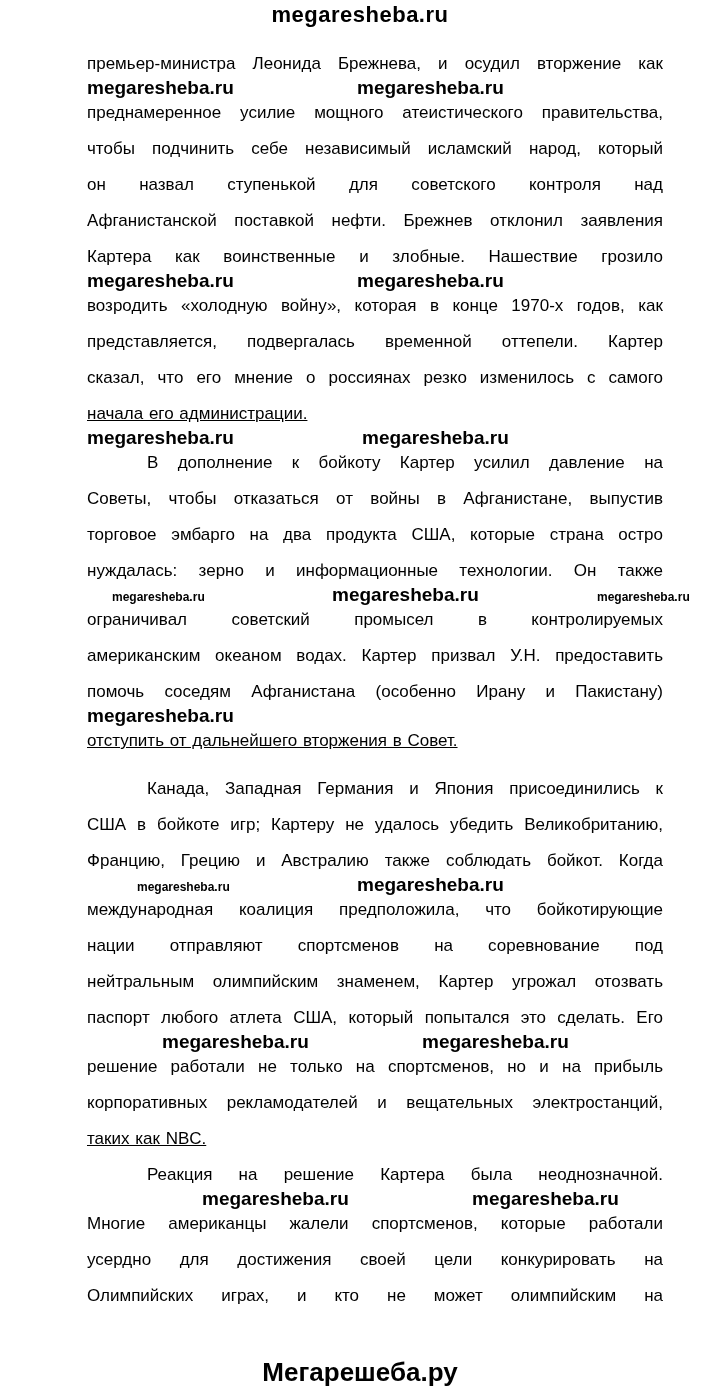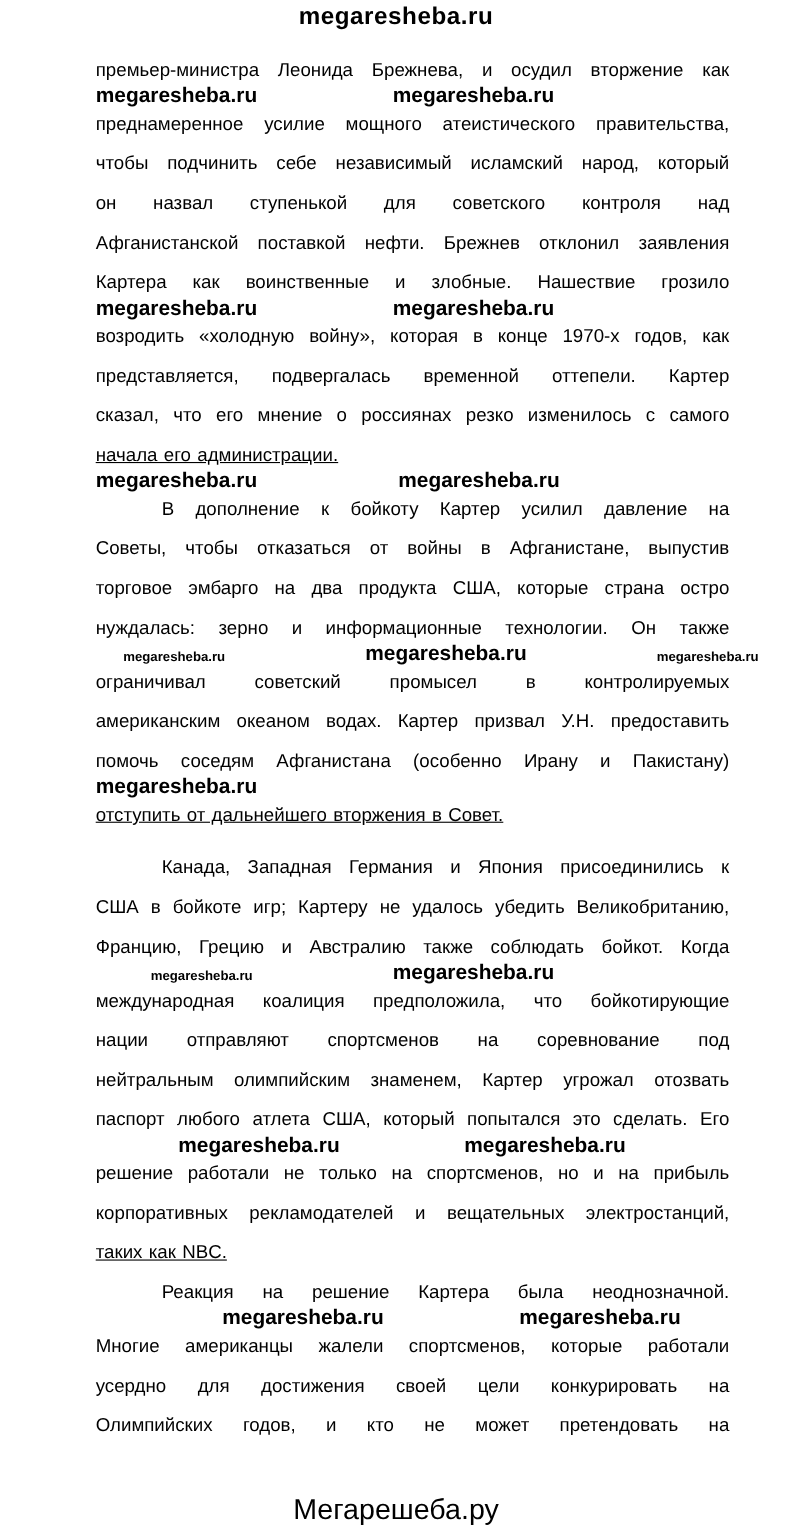--- a/index.html
+++ b/index.html
@@ -46,21 +46,21 @@
     line-height: 20px;
   }
   .wm.large { font-size: 19px; }
   .wm.small { font-size: 12px; top: -2px; }
   .page-footer {
     position: absolute;
     left: 0;
     right: 0;
     bottom: 6px;
     text-align: center;
-    font-weight: normal;
+    font-weight: bold;
     font-size: 26px;
   }
 </style>
 </head>
 <body>
 
 <div class="page-header">megaresheba.ru</div>
 
 <div class="content">
     <div class="line">премьер-министра Леонида Брежнева, и осудил вторжение как</div>
@@ -119,16 +119,16 @@
     <div class="line">решение работали не только на спортсменов, но и на прибыль</div>
     <div class="line">корпоративных рекламодателей и вещательных электростанций,</div>
     <div class="line last">таких как NBC.</div>
     <div class="line indent">Реакция на решение Картера была неоднозначной.</div>
     <div class="wm-row">
       <span class="wm large" style="left: 115px;">megaresheba.ru</span>
       <span class="wm large" style="left: 385px;">megaresheba.ru</span>
     </div>
     <div class="line">Многие американцы жалели спортсменов, которые работали</div>
     <div class="line">усердно для достижения своей цели конкурировать на</div>
-    <div class="line">Олимпийских годов, и кто не может претендовать на</div>
+    <div class="line">Олимпийских играх, и кто не может олимпийским на</div>
   </div>
 
 <div class="page-footer">Мегарешеба.ру</div>
 
 </body></html>

